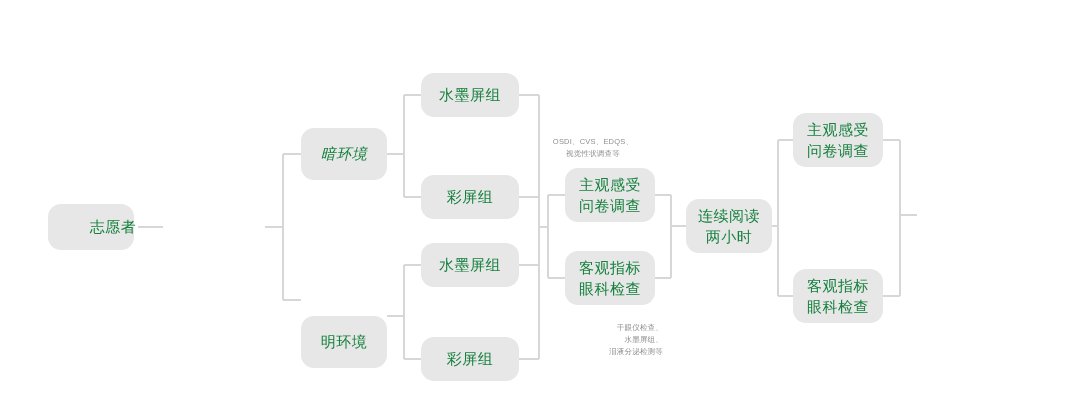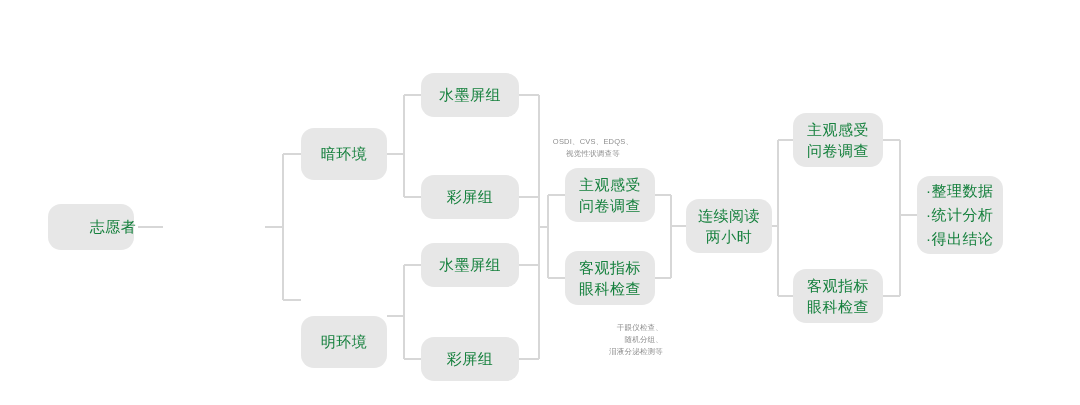--- a/index.html
+++ b/index.html
@@ -87,21 +87,21 @@
 
       <path d="M883 140 H900 M883 296 H900 M900 140 V296 M900 215 H917"></path>
     </g>
   </svg>
 
   <div class="node" style="left:48px; top:204px; width:86px; height:46px;padding-left:44px;">
     <span class="ln">志愿者</span>
   </div>
 
 
-  <div class="node" style="left:301px; top:128px; width:86px; height:52px;">
+  <div class="node" style="left:301px; top:128px; width:86px; height:52px;font-style:italic;">
     <span class="ln">暗环境</span>
   </div>
 
   <div class="node" style="left:301px; top:290px; width:86px; height:52px;margin-top:26px;">
     <span class="ln">明环境</span>
   </div>
 
   <div class="node" style="left:421px; top:73px; width:98px; height:44px;">
     <span class="ln">水墨屏组</span>
   </div>
@@ -128,38 +128,33 @@
     <span class="ln">问卷调查</span>
   </div>
 
   <div class="node" style="left:565px; top:251px; width:90px; height:54px;">
     <span class="ln">客观指标</span>
     <span class="ln">眼科检查</span>
   </div>
 
   <div class="annot" style="left:557px; top:322px; width:106px;text-align:right;">
     <span class="ln">干眼仪检查、</span>
-    <span class="ln">随机分组、</span>
+    <span class="ln">水墨屏组、</span>
     <span class="ln">泪液分泌检测等</span>
   </div>
 
   <div class="node" style="left:686px; top:199px; width:86px; height:54px;">
     <span class="ln">连续阅读</span>
     <span class="ln">两小时</span>
   </div>
 
   <div class="node" style="left:793px; top:113px; width:90px; height:54px;">
     <span class="ln">主观感受</span>
     <span class="ln">问卷调查</span>
   </div>
 
   <div class="node" style="left:793px; top:269px; width:90px; height:54px;">
     <span class="ln">客观指标</span>
     <span class="ln">眼科检查</span>
   </div>
 
-  <div class="node list" style="left:917px; top:176px; width:86px; height:78px;">
-    <span class="ln">·整理数据</span>
-    <span class="ln">·统计分析</span>
-    <span class="ln">·得出结论</span>
-  </div>
 
 </div>
 
 </body></html>

